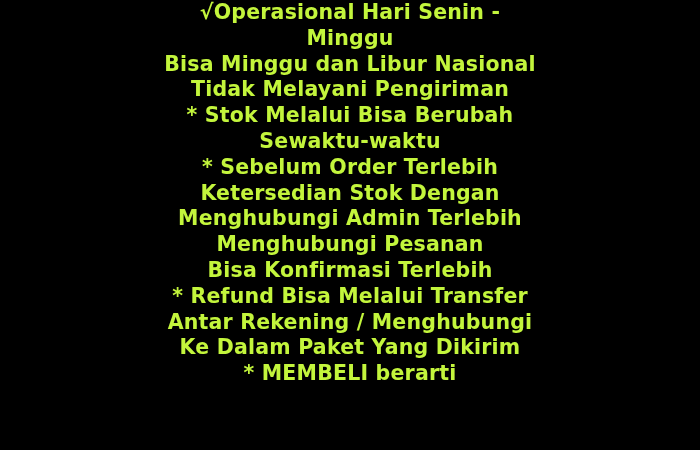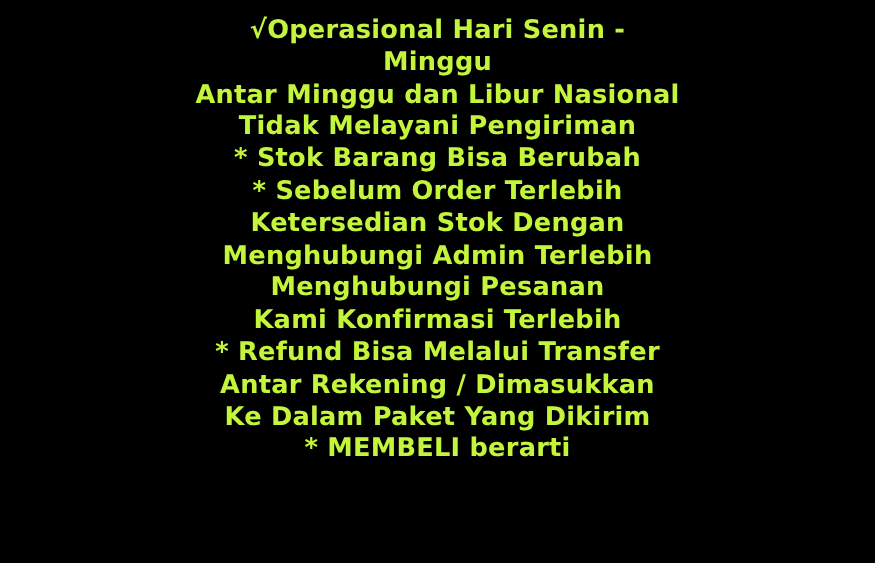--- a/index.html
+++ b/index.html
@@ -15,21 +15,21 @@
   }
   .poster {
     width: 700px;
     height: 316px;
     background: #000000;
     display: flex;
     flex-direction: column;
     align-items: flex-start;
     justify-content: flex-start;
     box-sizing: border-box;
-    padding: 13px;
+    padding: 2px;
   }
   .lines {
     width: 100%;
     text-align: center;
     margin: 0;
     padding: 0;
   }
   .line {
     color: #c3f53c;
     font-family: "DejaVu Sans", sans-serif;
@@ -44,27 +44,28 @@
     margin-top: -2px;
   }
 </style>
 </head>
 <body>
 
 <div class="poster">
   <div class="lines">
     <div class="line first">√Operasional Hari Senin -</div>
     <div class="line">Minggu</div>
-    <div class="line">Antar Minggu dan Libur Nasional</div>
+    <div class="line">Bisa Minggu dan Libur Nasional</div>
     <div class="line">Tidak Melayani Pengiriman</div>
-    <div class="line">* Stok Barang Bisa Berubah</div>
+    <div class="line">* Stok Melalui Bisa Berubah</div>
+    <div class="line">Sewaktu-waktu</div>
     <div class="line">* Sebelum Order Terlebih</div>
     <div class="line">Ketersedian Stok Dengan</div>
     <div class="line">Menghubungi Admin Terlebih</div>
     <div class="line">Menghubungi Pesanan</div>
-    <div class="line">Kami Konfirmasi Terlebih</div>
+    <div class="line">Bisa Konfirmasi Terlebih</div>
     <div class="line">* Refund Bisa Melalui Transfer</div>
-    <div class="line">Antar Rekening / Dimasukkan</div>
+    <div class="line">Antar Rekening / Menghubungi</div>
     <div class="line">Ke Dalam Paket Yang Dikirim</div>
     <div class="line">* MEMBELI berarti</div>
 
   </div>
 </div>
 
 </body></html>

